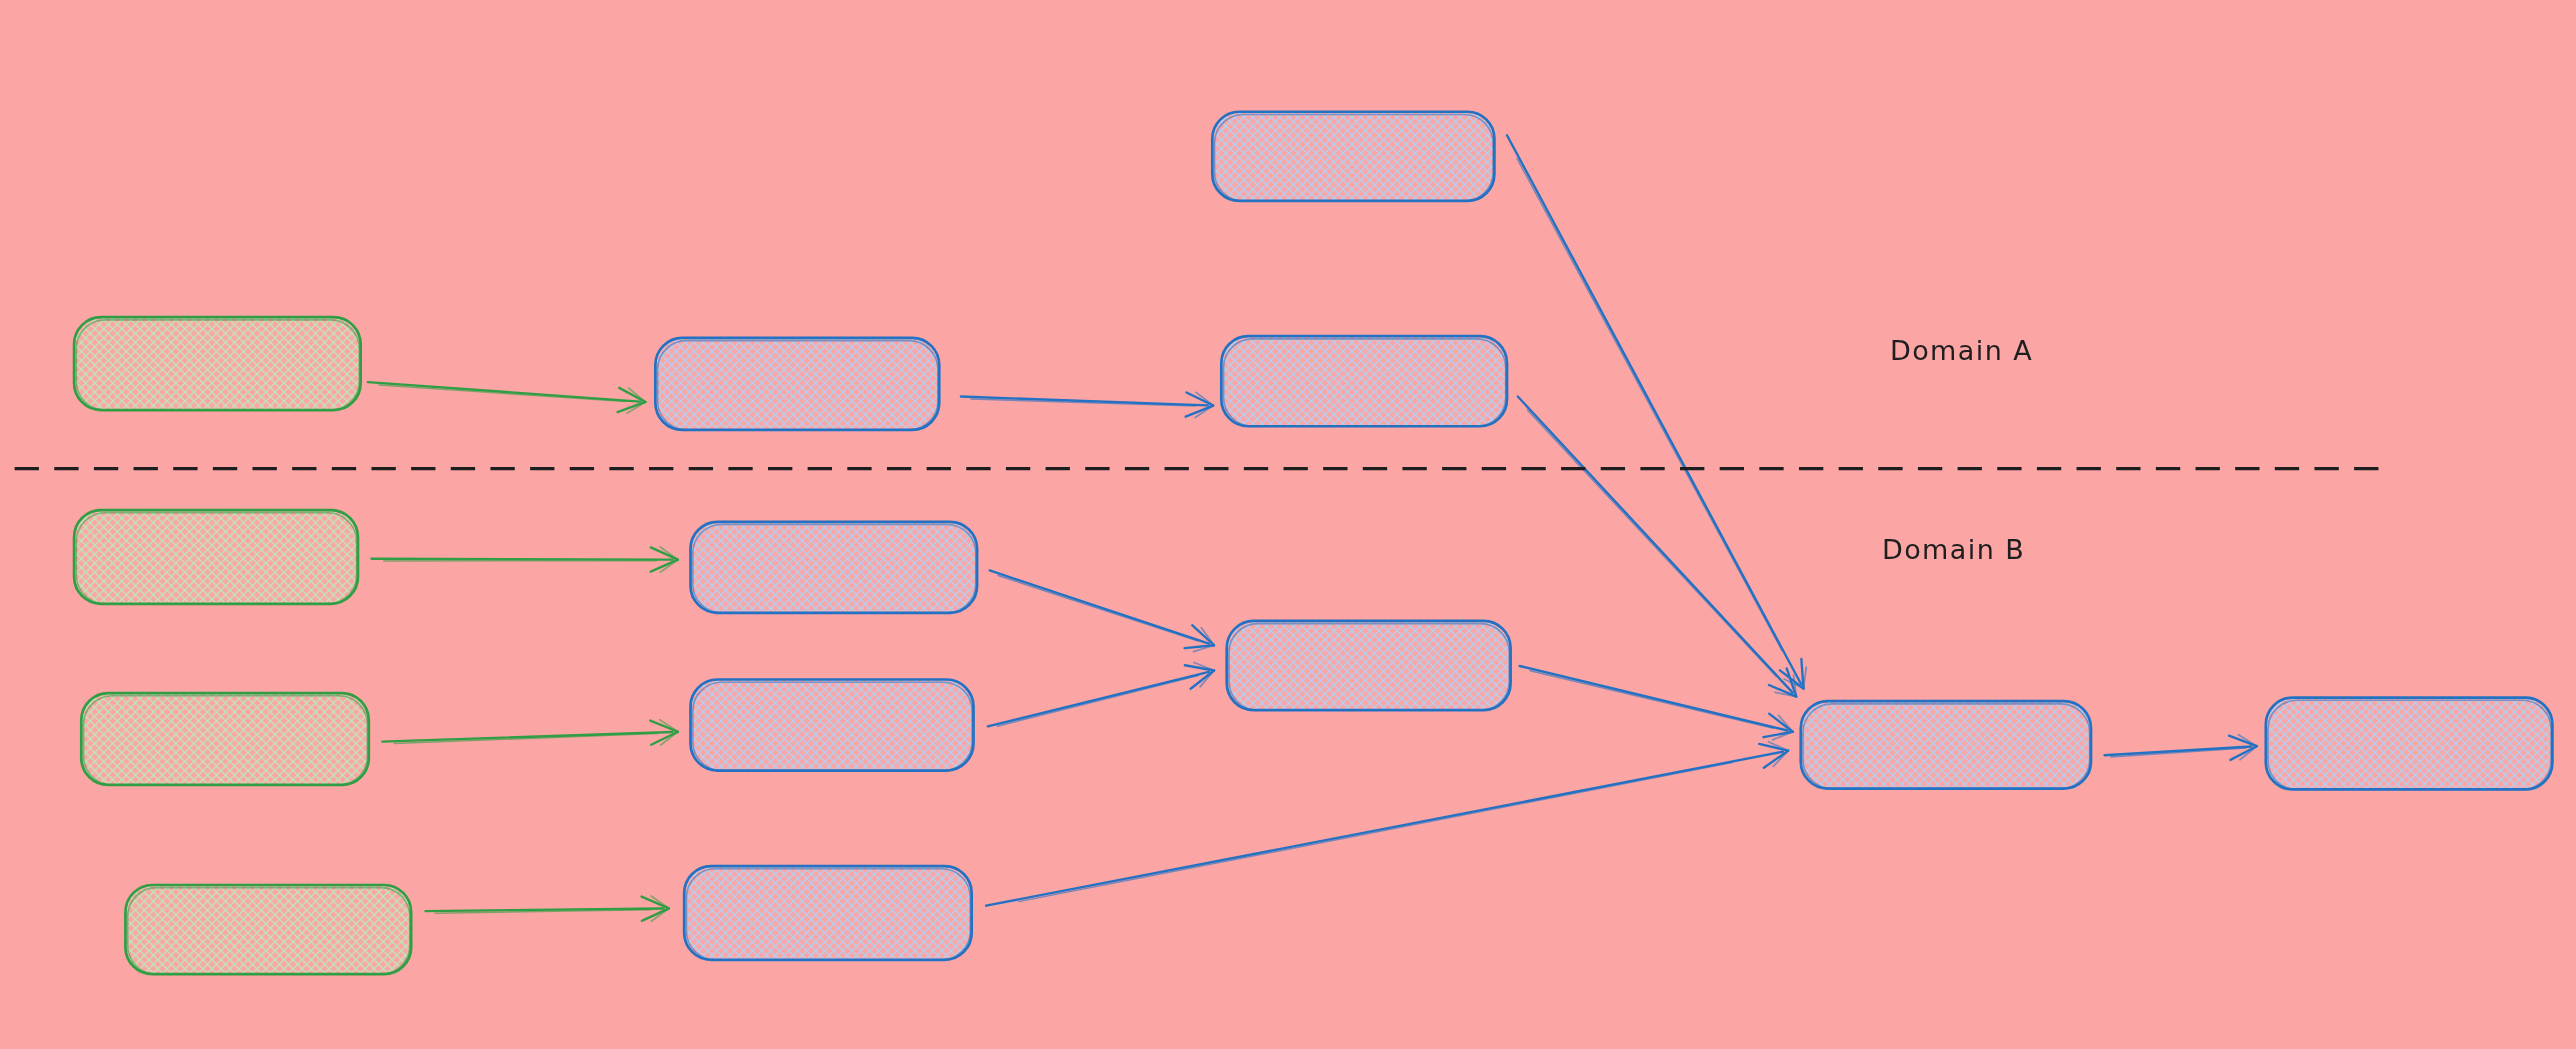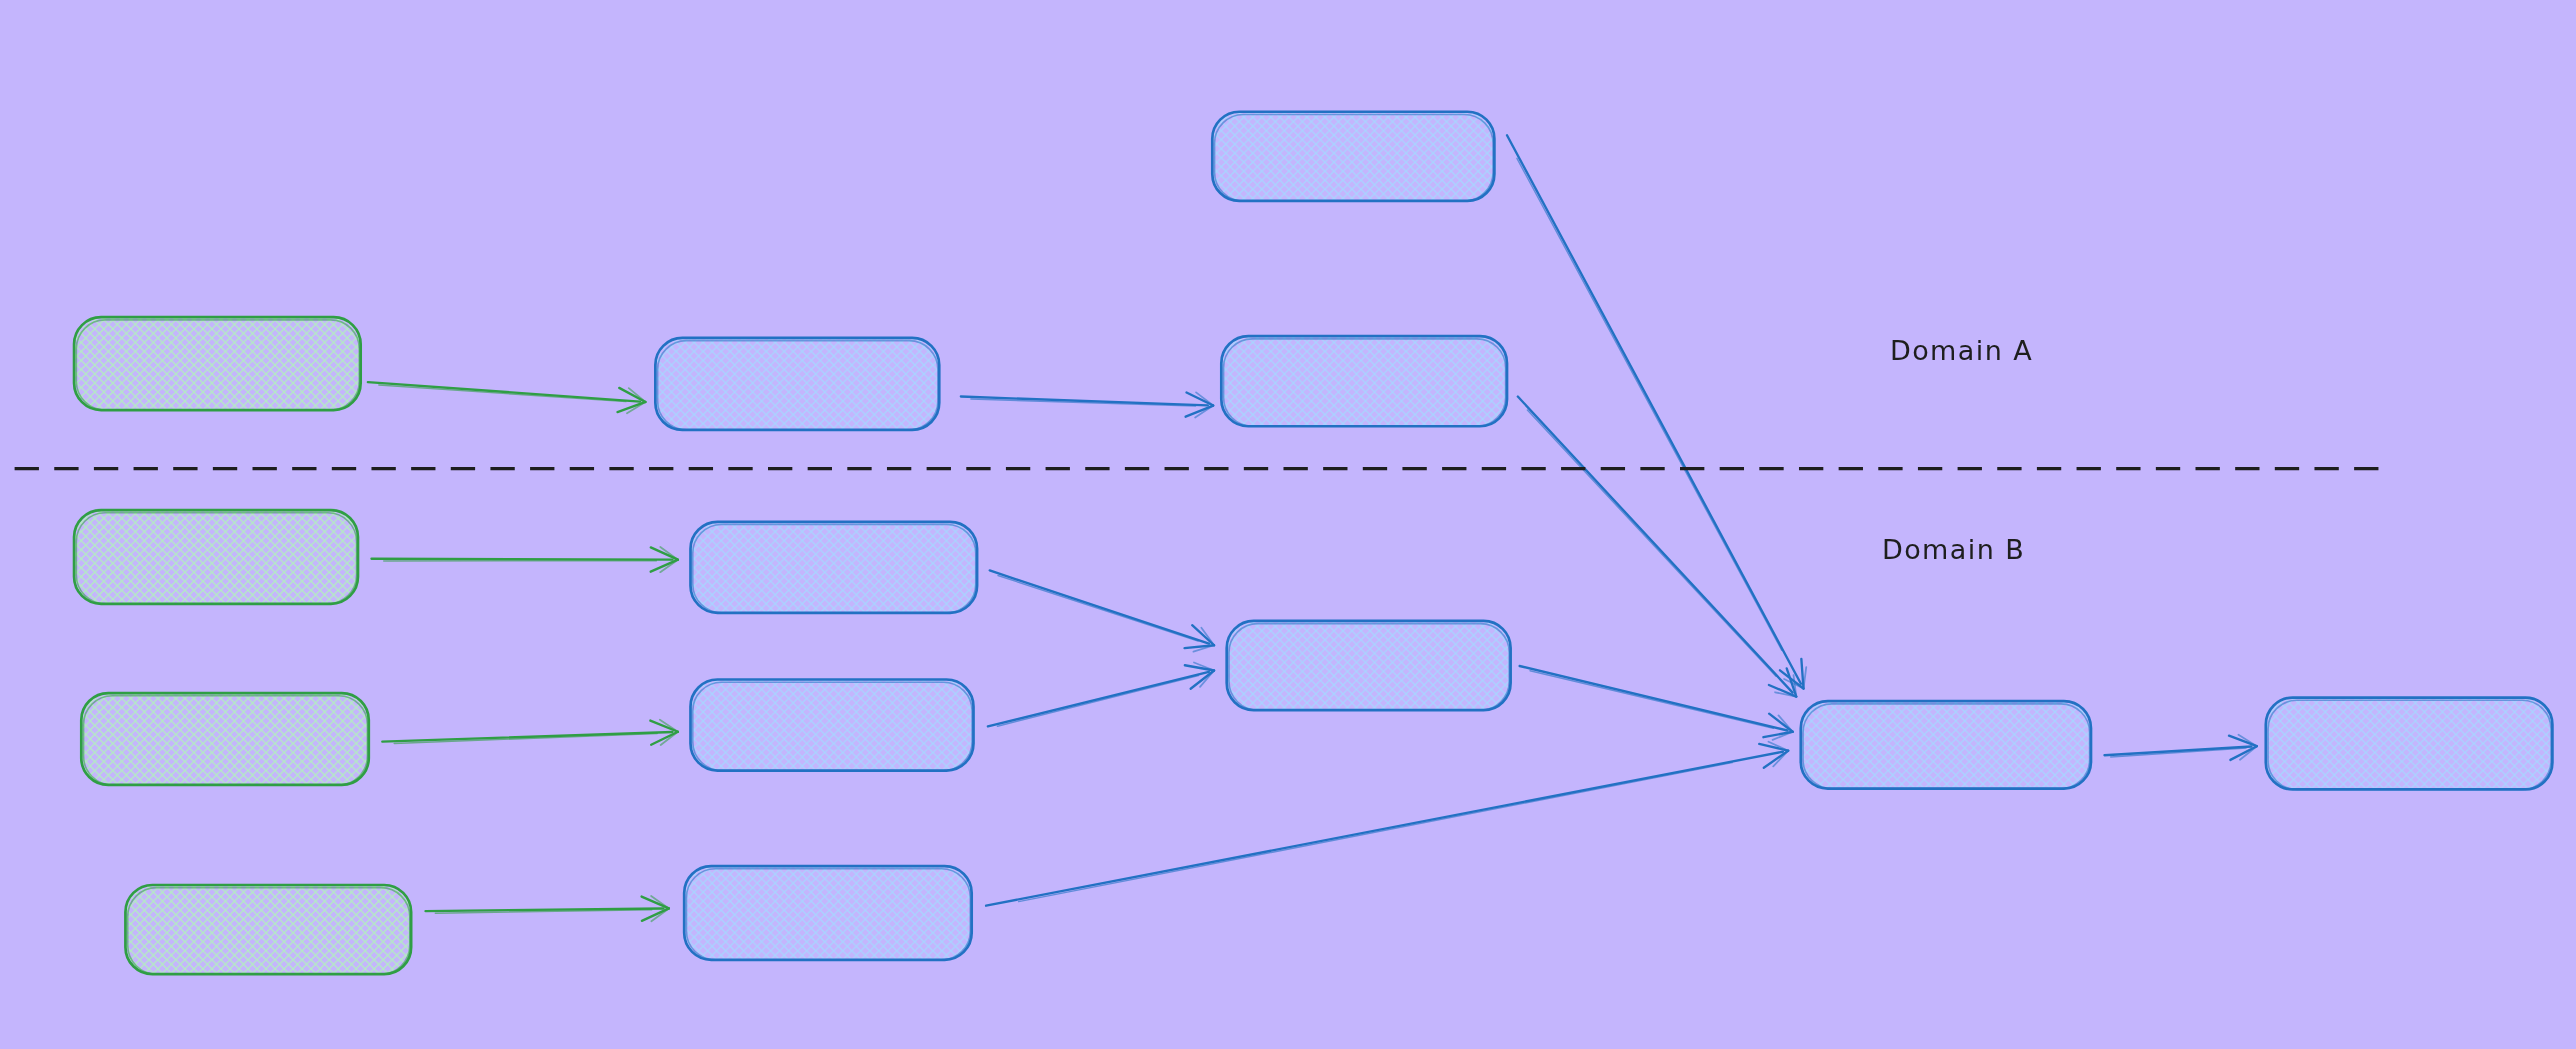--- a/index.html
+++ b/index.html
@@ -8,21 +8,21 @@
     width: 2576px;
     height: 1049px;
     background: #ffffff;
     overflow: hidden;
     font-family: "DejaVu Sans", "Liberation Sans", sans-serif;
   }
   .canvas {
     position: relative;
     width: 2576px;
     height: 1049px;
-    background: #c4b5fd;
+    background: #fca5a5;
   }
   .canvas svg {
     position: absolute;
     left: 0;
     top: 0;
   }
   .domain-label {
     position: absolute;
     color: #1e1e1e;
     font-size: 27px;

